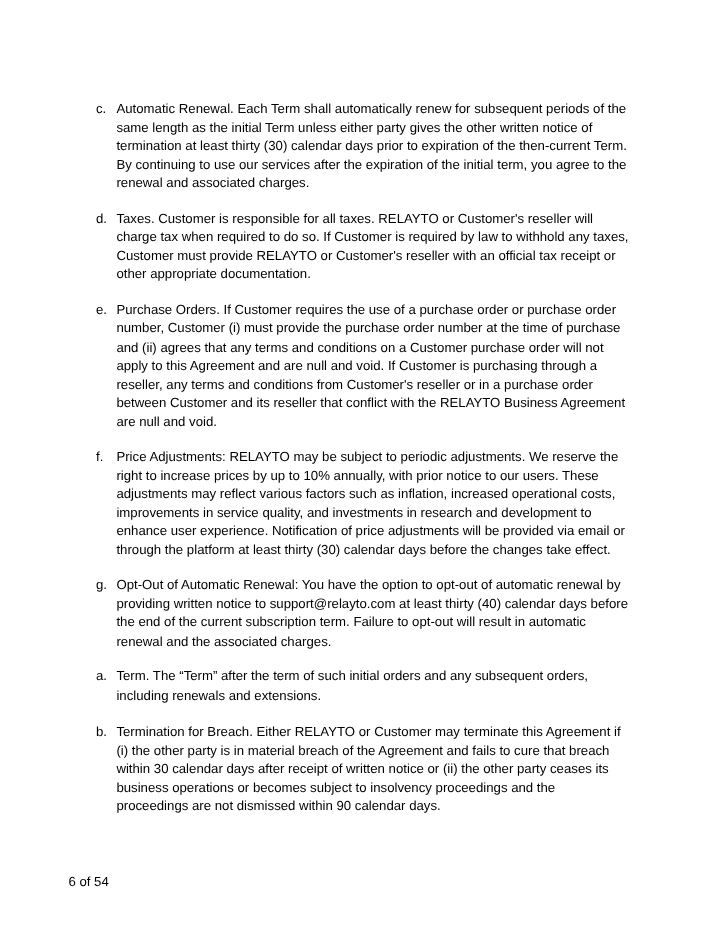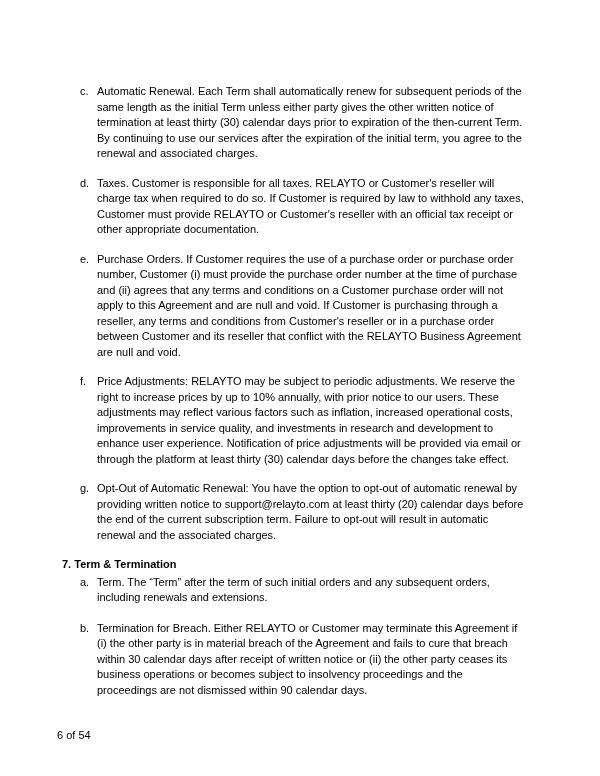--- a/index.html
+++ b/index.html
@@ -72,25 +72,24 @@
       <li class="item">
         <span class="marker">e.</span>
         <span class="text">Purchase Orders. If Customer requires the use of a purchase order or purchase order number, Customer (i) must provide the purchase order number at the time of purchase and (ii) agrees that any terms and conditions on a Customer purchase order will not apply to this Agreement and are null and void. If Customer is purchasing through a reseller, any terms and conditions from Customer's reseller or in a purchase order between Customer and its reseller that conflict with the RELAYTO Business Agreement are null and void.</span>
       </li>
       <li class="item">
         <span class="marker">f.</span>
         <span class="text">Price Adjustments: RELAYTO may be subject to periodic adjustments. We reserve the right to increase prices by up to 10% annually, with prior notice to our users. These adjustments may reflect various factors such as inflation, increased operational costs, improvements in service quality, and investments in research and development to enhance user experience. Notification of price adjustments will be provided via email or through the platform at least thirty (30) calendar days before the changes take effect.</span>
       </li>
       <li class="item">
         <span class="marker">g.</span>
-        <span class="text">Opt-Out of Automatic Renewal: You have the option to opt-out of automatic renewal by providing written notice to support@relayto.com at least thirty (20) calendar days before the end of the current subscription term. Failure to opt-out will result in automatic renewal and the associated charges.</span>
+        <span class="text">Opt-Out of Automatic Renewal: You have the option to opt-out of automatic renewal by providing written notice to support@relayto.com at least thirty (40) calendar days before the end of the current subscription term. Failure to opt-out will result in automatic renewal and the associated charges.</span>
       </li>
     </ol>
 
-    <h2 class="section-heading">7. Term &amp; Termination</h2>
 
     <ol class="letter-list sub-list">
       <li class="item">
         <span class="marker">a.</span>
         <span class="text">Term. The “Term” after the term of such initial orders and any subsequent orders, including renewals and extensions.</span>
       </li>
       <li class="item">
         <span class="marker">b.</span>
         <span class="text">Termination for Breach. Either RELAYTO or Customer may terminate this Agreement if (i) the other party is in material breach of the Agreement and fails to cure that breach within 30 calendar days after receipt of written notice or (ii) the other party ceases its business operations or becomes subject to insolvency proceedings and the proceedings are not dismissed within 90 calendar days.</span>
       </li>

